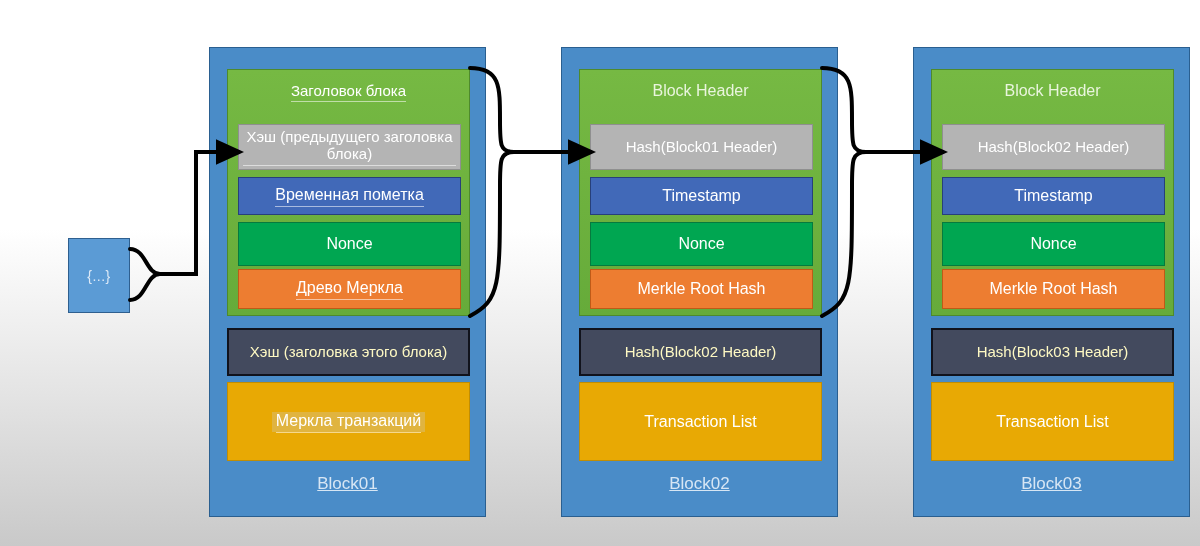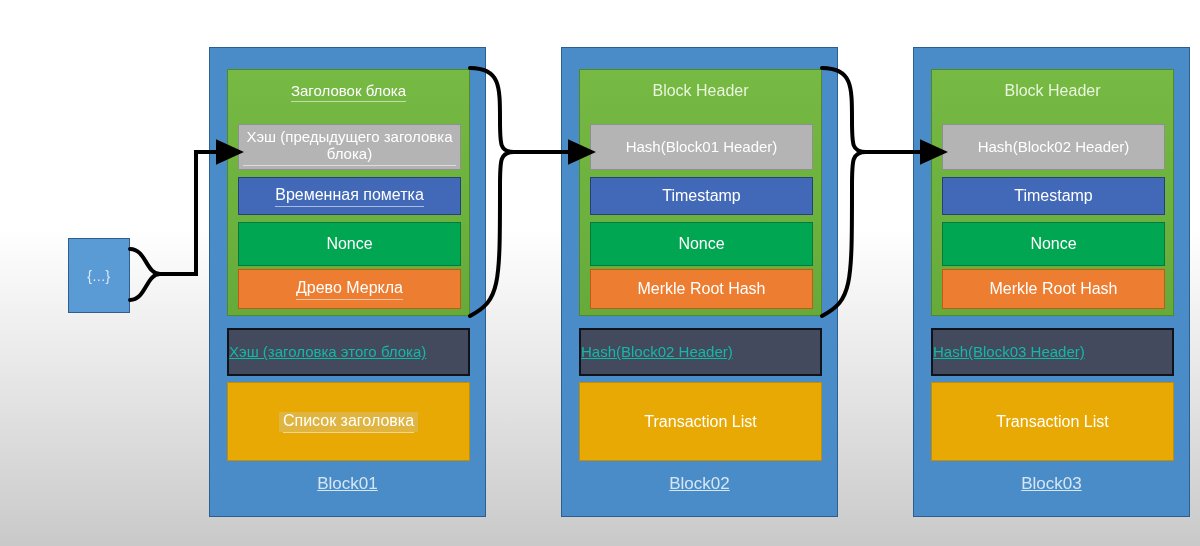--- a/index.html
+++ b/index.html
@@ -130,25 +130,25 @@
   .own-hash {
     position: absolute;
     left: 17px;
     top: 280px;
     width: 243px;
     height: 48px;
     background: #434a5e;
     border: 2px solid #11131c;
     display: flex;
     align-items: center;
-    text-align: center;
-    color: #14b8a6;
+    justify-content: center;
+    text-align: center;
+    color: #fef9c3;
     font-size: 15px;
     line-height: 1.15;
-    text-decoration: underline;
   }
 
   
   .tx-list {
     position: absolute;
     left: 17px;
     top: 334px;
     width: 243px;
     height: 79px;
     background: #e8a904;
@@ -212,21 +212,21 @@
         <span>Nonce</span>
       </div>
       <div class="field field-merkle">
         <span class="xl">Древо Меркла</span>
       </div>
     </div>
     <div class="own-hash">
       <span>Хэш (заголовка этого блока)</span>
     </div>
     <div class="tx-list">
-      <span class="xl xl-box">Список заголовка</span>
+      <span class="xl xl-box">Меркла транзакций</span>
     </div>
     <div class="block-name">Block01</div>
   </div>
 
   <div class="block b2">
     <div class="header-panel">
       <div class="header-title">Block Header</div>
       <div class="field field-hash">Hash(Block01 Header)</div>
       <div class="field field-time">Timestamp</div>
       <div class="field field-nonce">Nonce</div>

